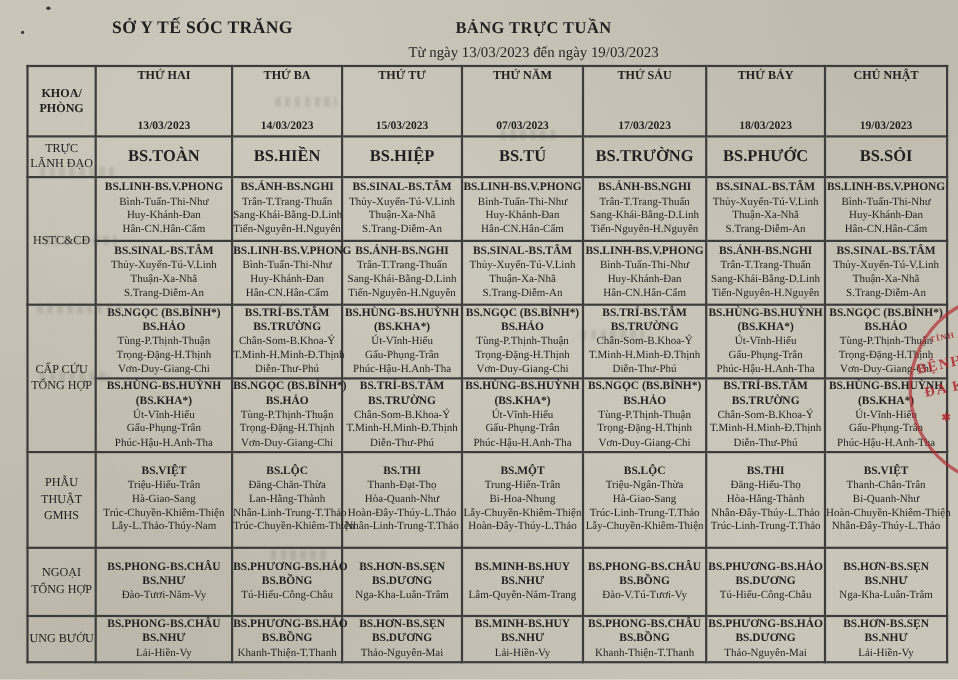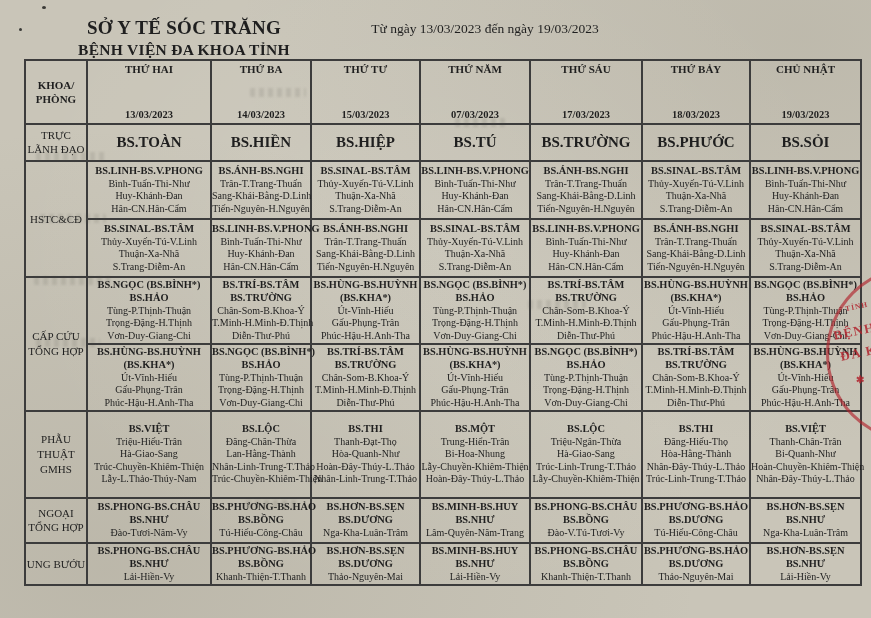--- a/index.html
+++ b/index.html
@@ -10,21 +10,21 @@
     font-family:"Liberation Serif","DejaVu Serif",serif;
     color:#1f1f1f;
     background:
       radial-gradient(ellipse at 12% 92%, rgba(118,112,96,.16), transparent 55%),
       radial-gradient(ellipse at 92% 6%, rgba(122,116,100,.14), transparent 50%),
       radial-gradient(ellipse at 50% 40%, rgba(255,255,250,.10), transparent 70%),
       #c9c5b8;
   }
   .hdr{position:absolute;text-align:center;line-height:1.25;}
   .org{left:23px;top:16px;width:322px;}
-  .org .l1{font-weight:bold;font-size:19px;letter-spacing:.3px;}
+  .org .l1{font-weight:bold;font-size:16px;letter-spacing:.3px;}
   .org .l2{font-weight:bold;font-size:15.5px;letter-spacing:.3px;}
   .ttl{left:330px;top:17px;width:310px;}
   .ttl .l1{font-weight:bold;font-size:15px;letter-spacing:.4px;}
   .ttl .l2{font-size:13.5px;margin-top:4px;}
 
   table.sched{
     position:absolute;left:24px;top:59px;width:836px;
     border-collapse:collapse;table-layout:fixed;
   }
   table.sched th,table.sched td{
@@ -61,23 +61,23 @@
 </head>
 <body>
 
 <div class="page">
 
   <div class="speck" style="left:42px;top:6px;width:4px;height:3px;"></div>
   <div class="speck" style="left:19px;top:28px;width:3px;height:3px;"></div>
 
   <div class="hdr org">
     <div class="l1">SỞ Y TẾ SÓC TRĂNG</div>
-    <div class="l2">BỆNH VIỆN ĐA KHOA TỈNH</div>
   </div>
   <div class="hdr ttl">
+    <div class="l1">BẢNG TRỰC TUẦN</div>
     <div class="l2">Từ ngày 13/03/2023 đến ngày 19/03/2023</div>
   </div>
 
   <table class="sched">
     <colgroup>
       <col style="width:62px">
         <col style="width:124px">
         <col style="width:100px">
         <col style="width:109px">
       <col style="width:110px">
@@ -395,21 +395,21 @@
             <div class="staff">Trúc-Linh-Trung-T.Thảo</div>
           </td>
           <td>
             <div class="lead">BS.VIỆT</div>
             <div class="staff">Thanh-Chân-Trân</div>
             <div class="staff">Bi-Quanh-Như</div>
             <div class="staff">Hoàn-Chuyền-Khiêm-Thiện</div>
             <div class="staff">Nhân-Đây-Thúy-L.Thảo</div>
           </td>
         </tr>
-        <tr style="height: 45px;">
+        <tr style="height: 62px;">
           <th class="dept" rowspan="1">
             <div>NGOẠI</div>
             <div>TỔNG HỢP</div>
           </th>
           <td>
             <div class="lead">BS.PHONG-BS.CHÂU</div>
             <div class="lead">BS.NHƯ</div>
             <div class="staff">Đào-Tươi-Năm-Vy</div>
           </td>
           <td>

